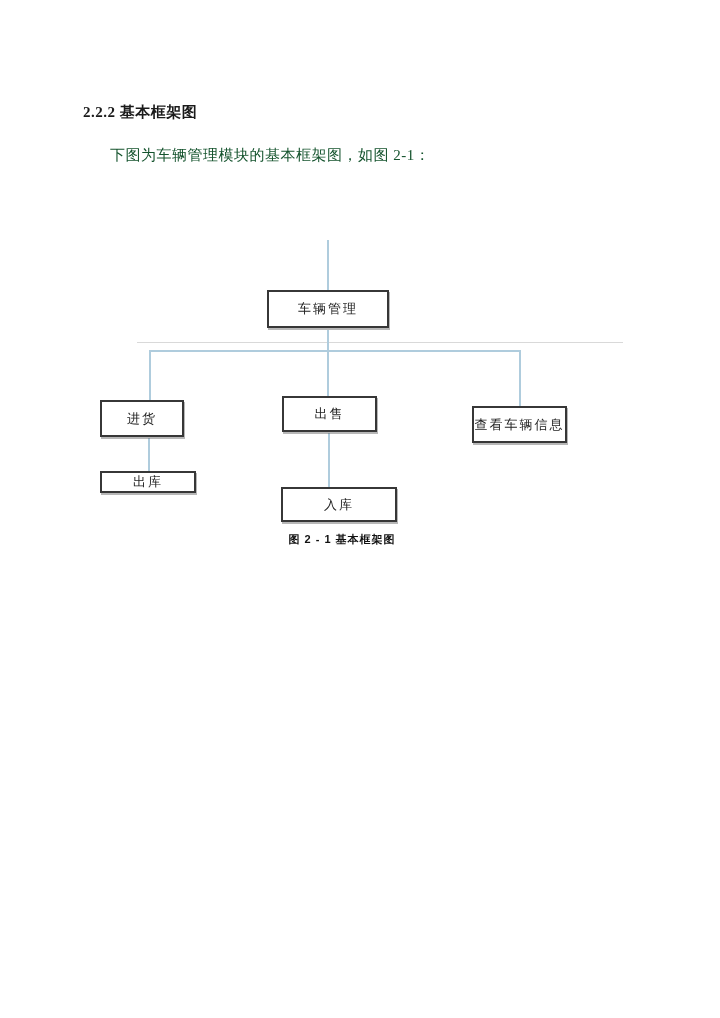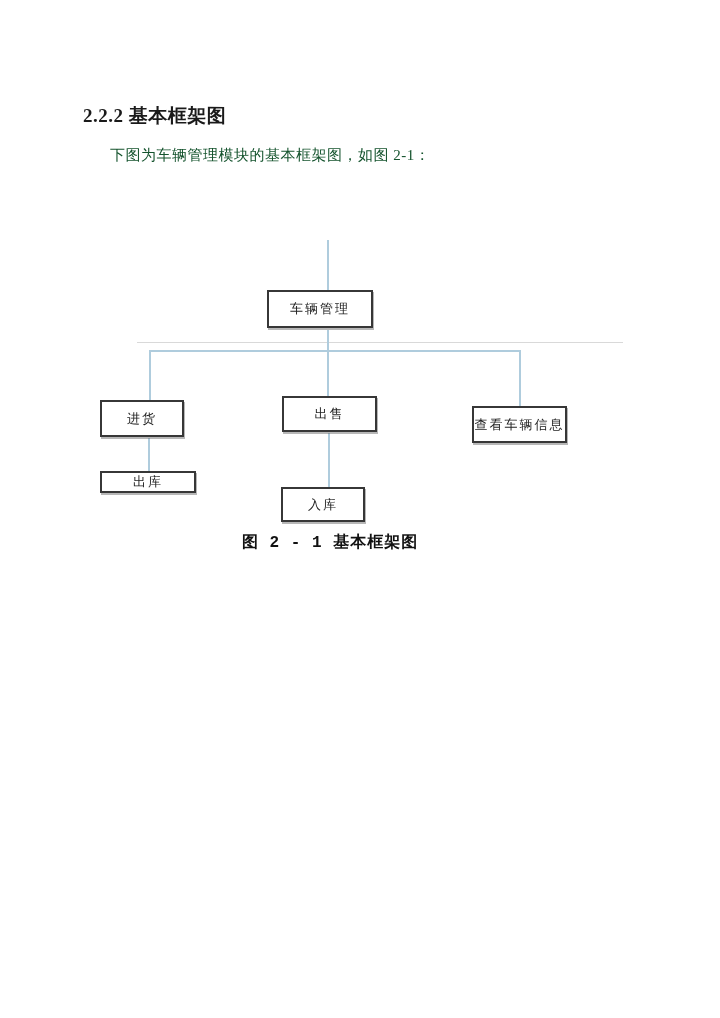--- a/index.html
+++ b/index.html
@@ -13,21 +13,21 @@
     height: 1018px;
     background: #ffffff;
     overflow: hidden;
     font-family: "Liberation Serif", "DejaVu Serif", serif;
     color: #1b1b1b;
   }
   .heading {
     position: absolute;
     left: 83px;
     top: 103px;
-    font-size: 19px;
+    font-size: 15px;
     font-weight: 600;
     letter-spacing: 0.5px;
     color: #1a1a1a;
     white-space: nowrap;
   }
   .intro {
     position: absolute;
     left: 110px;
     top: 146px;
     font-size: 15px;
@@ -44,26 +44,26 @@
     align-items: center;
     justify-content: center;
     font-size: 13px;
     letter-spacing: 2px;
     color: #222222;
     box-shadow: 1px 2px 0 rgba(95, 95, 95, 0.45);
     z-index: 2;
     white-space: nowrap;
   }
   .node-root        { left: 267px; top: 200px; width: 122px; height: 38px; }
-  .node-mgmt        { left: 267px; top: 290px; width: 106px; height: 38px; }
+  .node-mgmt        { left: 267px; top: 290px; width: 122px; height: 38px; }
   .node-purchase    { left: 100px; top: 400px; width:  84px; height: 37px; }
   .node-sell        { left: 282px; top: 396px; width:  95px; height: 36px; }
   .node-view        { left: 472px; top: 406px; width:  95px; height: 37px; }
   .node-stockout    { left: 100px; top: 471px; width:  96px; height: 22px; font-family: Liberation Serif, serif; }
-  .node-stockin     { left: 281px; top: 487px; width:  84px; height: 35px; }
+  .node-stockin     { left: 281px; top: 487px; width:  116px; height: 35px; }
   .line {
     position: absolute;
     background: #afccdd;
     z-index: 1;
   }
   .line-root-mgmt   { left: 327px; top: 240px; width: 2px;   height: 50px; }
   .line-mgmt-sell   { left: 327px; top: 330px; width: 2px;   height: 66px; }
   .line-bracket     { left: 149px; top: 350px; width: 372px; height: 2px;  }
   .line-to-purchase { left: 149px; top: 352px; width: 2px;   height: 48px; }
   .line-to-view     { left: 519px; top: 352px; width: 2px;   height: 54px; }
@@ -73,23 +73,23 @@
     position: absolute;
     left: 137px; top: 342px; width: 486px; height: 1px;
     background: #d9d9d9;
     z-index: 0;
   }
   .caption {
     position: absolute;
     left: 242px;
     top: 532px;
     width: 200px;
-    text-align: left;
-    font-family: Liberation Mono, monospace;
-    font-size: 16px;
+    text-align: center;
+    font-family: Liberation Sans, sans-serif;
+    font-size: 11px;
     font-weight: bold;
     letter-spacing: 1px;
     color: #111111;
     white-space: nowrap;
   }
 </style>
 </head>
 <body>
 
 <div class="page">

